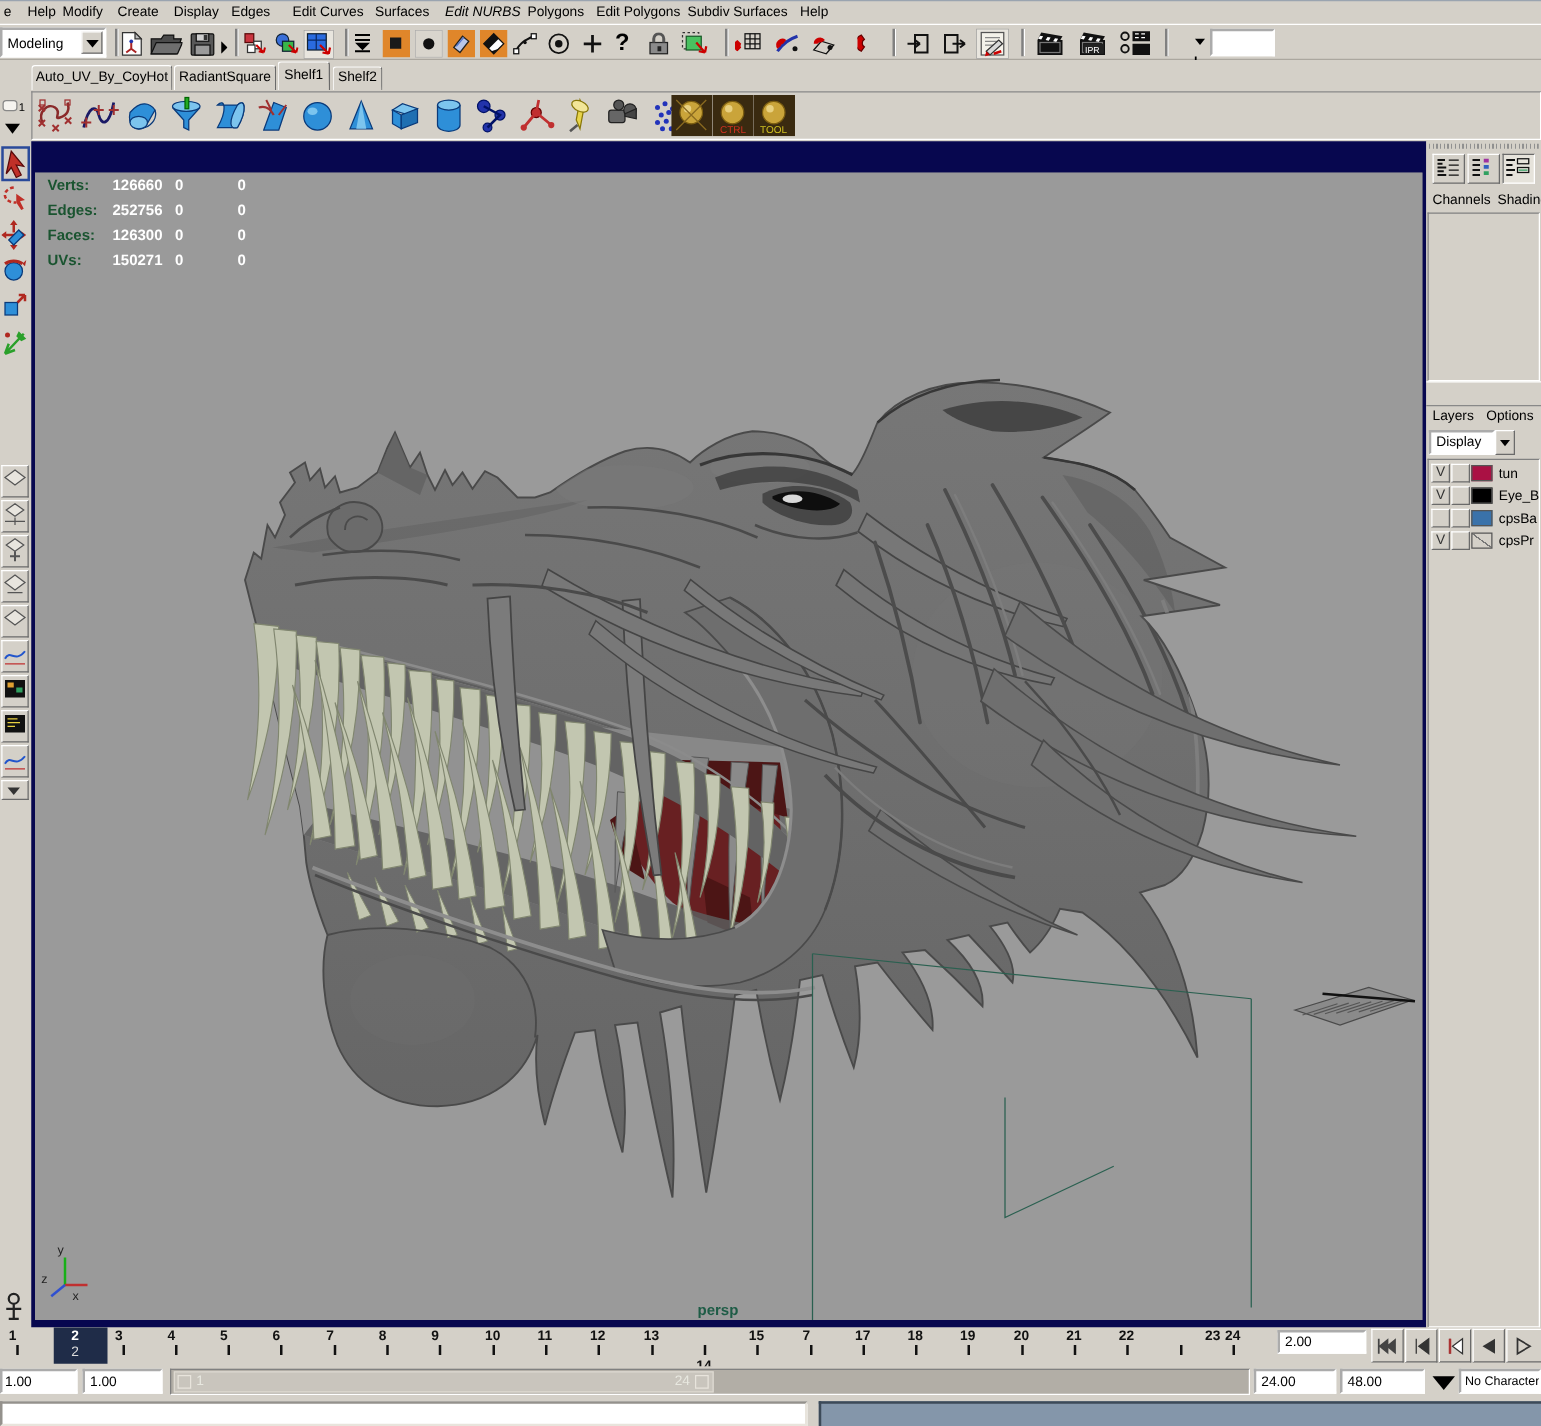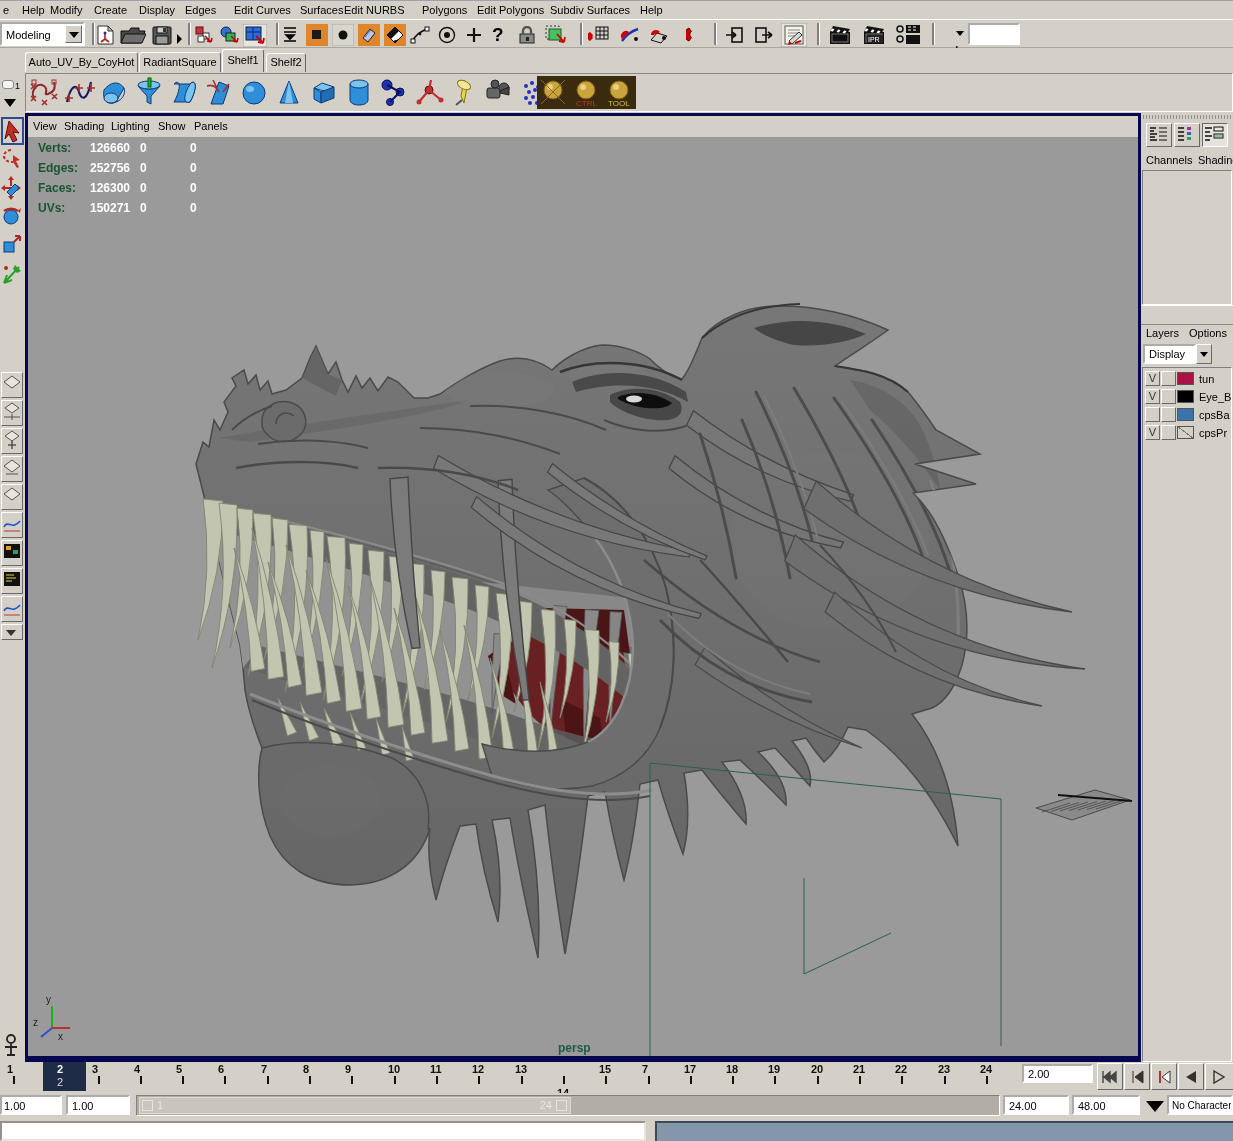--- a/index.html
+++ b/index.html
@@ -17,21 +17,21 @@
 <div class="abs" style="left:0;top:0;width:1233px;height:19px;background:#d4d0c8;border-top:1px solid #9aa4b0;">
  <div class="abs" style="top:3px;left:0;width:1233px;font-size:11px;color:#000;">
   <span class="abs" style="left:3px;">e</span>
   <span class="abs" style="left:22px;">Help</span>
   <span class="abs" style="left:50px;">Modify</span>
   <span class="abs" style="left:94px;">Create</span>
   <span class="abs" style="left:139px;">Display</span>
   <span class="abs" style="left:185px;">Edges</span>
   <span class="abs" style="left:234px;">Edit Curves</span>
   <span class="abs" style="left:300px;">Surfaces</span>
-  <span class="abs" style="left:344px;">Edit NURBS</span>
+  <span class="abs" style="left:356px;font-style:italic;">Edit NURBS</span>
   <span class="abs" style="left:422px;">Polygons</span>
   <span class="abs" style="left:477px;">Edit Polygons</span>
   <span class="abs" style="left:550px;">Subdiv Surfaces</span>
   <span class="abs" style="left:640px;">Help</span>
  </div>
 </div>
 
 <div class="abs" style="left:0;top:19px;width:1233px;height:29px;background:#d4d0c8;border-top:1px solid #fff;border-bottom:1px solid #aba79f;">
 
  <div class="abs sunk2" style="left:0;top:2px;width:85px;height:24px;background:#fff;">
@@ -377,27 +377,20 @@
       </svg></div>
     <div class="abs btn" style="left:1px;top:511px;width:22px;height:16px;">
       <div class="abs" style="left:4px;top:5px;width:0;height:0;border:5px solid transparent;border-top:6px solid #333;"></div>
     </div>
     <div class="abs" style="left:1px;top:920px;width:22px;height:26px;"><svg width="20" height="24">
         <path d="M10 2a4 4 0 010 8 4 4 0 010-8zM10 10v12M4 14h12M6 22h8" stroke="#222" stroke-width="1.8" fill="none"></path>
       </svg></div>
 </div>
 
 <div class="abs" style="left:25px;top:113px;width:1116px;height:949px;background:#07074f;padding:3px;">
- <div class="abs" style="left:3px;top:3px;width:1110px;height:22px;background:#d4d0c8;border-bottom:1px solid #999;">
-  <div class="abs" style="left:5px;top:4px;font-size:11px;">View</div>
-  <div class="abs" style="left:36px;top:4px;font-size:11px;">Shading</div>
-  <div class="abs" style="left:83px;top:4px;font-size:11px;">Lighting</div>
-  <div class="abs" style="left:130px;top:4px;font-size:11px;">Show</div>
-  <div class="abs" style="left:166px;top:4px;font-size:11px;">Panels</div>
- </div>
  <div class="abs" style="left:3px;top:25px;width:1110px;height:918px;background:#9a9a9a;overflow:hidden;">
    <svg width="1110" height="918" viewBox="28 138 1110 918">
         <defs>
           <linearGradient id="bodyg" x1="0" y1="300" x2="0" y2="960" gradientUnits="userSpaceOnUse">
             <stop offset="0" stop-color="#777777"></stop>
             <stop offset="0.5" stop-color="#6e6e6e"></stop>
             <stop offset="1" stop-color="#646464"></stop>
           </linearGradient>
           <clipPath id="bodyclip">
             <path d="M196,464 L203,442 L209,447 L214,420 L220,430 L228,412 L224,402 L236,386 L232,378 L244,370 L248,384 L256,375 L260,390 L268,381 L272,394 L286,390 L302,378 L310,358 L316,346 L322,360 L328,374 L336,362 L342,380 L348,392 L356,376 L362,388 L370,378 L378,391 L388,377 L398,382 L406,390 L414,398 L428,398 L440,394 C460,380 480,368 500,361 C520,355 538,360 552,370 C562,360 582,347 602,345 C622,345 640,352 650,359 C660,369 670,377 682,379 C690,370 696,352 702,338 C718,318 748,306 778,306 C815,305 855,315 888,330 C872,342 855,352 835,366 C862,370 888,374 908,392 C918,404 928,418 936,430 L980,454 L915,464 L976,484 L913,493 C934,512 948,545 958,575 C968,605 970,635 962,665 C955,688 945,702 932,708 L912,714 Q952,765 958,846 Q920,768 866,730 L848,727 Q838,750 824,762 Q814,750 806,738 L792,741 Q814,768 810,786 Q792,766 775,748 L758,752 Q788,780 786,805 Q764,782 740,760 L722,762 Q748,796 746,824 Q722,796 702,770 L684,773 Q692,820 683,854 Q668,815 658,780 L640,784 Q634,840 624,880 Q612,835 605,792 L588,796 Q578,880 565,954 Q552,870 545,805 L528,810 Q542,890 538,958 Q520,880 510,818 L492,820 Q504,875 498,922 Q482,870 476,824 L460,826 Q444,868 436,900 Q426,860 430,828 C420,862 392,884 350,885 C310,885 283,866 270,836 C258,806 256,772 262,748 C255,730 248,710 245,690 L243,668 L240,645 L228,598 L216,548 L206,504 Z"></path>
@@ -660,21 +653,21 @@
       <div class="fnum" style="left:726px;">18</div>
       <div class="tick" style="left:732px;"></div>
       <div class="fnum" style="left:768px;">19</div>
       <div class="tick" style="left:774px;"></div>
       <div class="fnum" style="left:811px;">20</div>
       <div class="tick" style="left:817px;"></div>
       <div class="fnum" style="left:853px;">21</div>
       <div class="tick" style="left:859px;"></div>
       <div class="fnum" style="left:895px;">22</div>
       <div class="tick" style="left:901px;"></div>
-      <div class="fnum" style="left:938px;">23</div>
+      <div class="fnum" style="left:964px;">23</div>
       <div class="tick" style="left:944px;"></div>
       <div class="fnum" style="left:980px;">24</div>
       <div class="tick" style="left:986px;"></div>
     </div>
  <div class="abs" style="left:43px;top:0px;width:43px;height:29px;background:#1f2c48;">
    <div class="abs" style="left:14px;top:1px;font-size:11px;font-weight:bold;color:#fff;">2</div>
    <div class="abs" style="left:14px;top:14px;font-size:11px;color:#dcdcdc;">2</div>
  </div>
  <div class="abs sunk2 white" style="left:1022px;top:2px;width:71px;height:19px;">
       <div class="abs" style="left:4px;top:2px;font-size:11px;">2.00</div>

